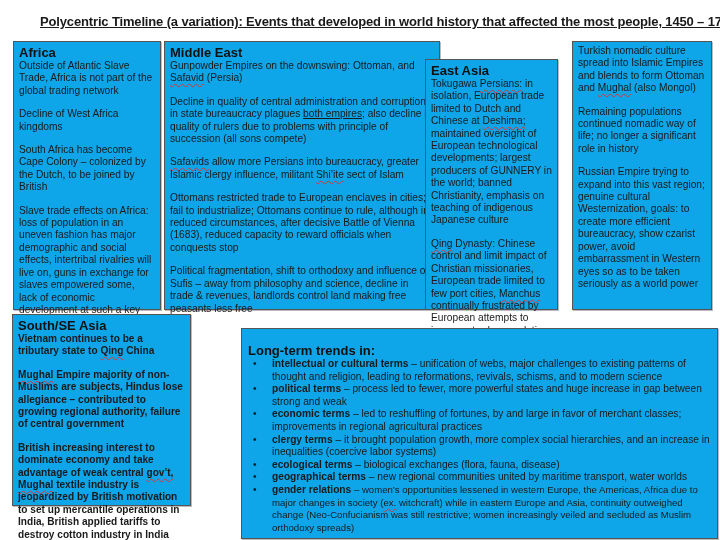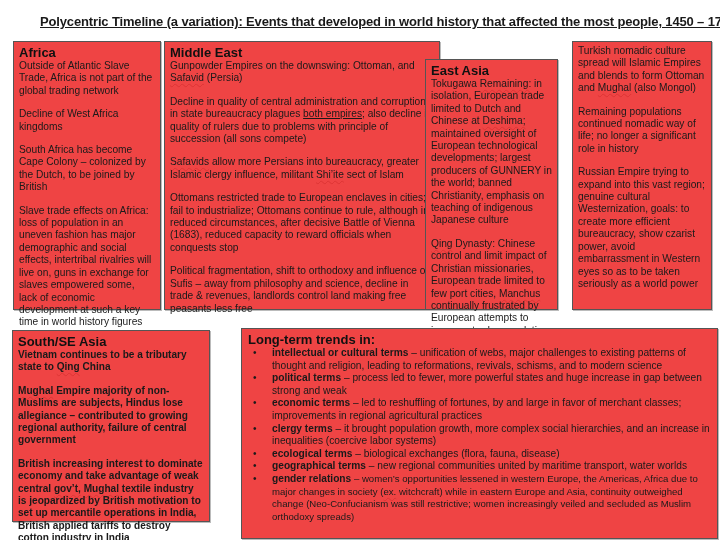--- a/index.html
+++ b/index.html
@@ -1,33 +1,33 @@
 <!DOCTYPE html>
 <html><head>
 <meta charset="utf-8">
 <style>
   html, body { margin:0; padding:0; background:#ffffff; }
   body { width:720px; height:540px; position:relative; overflow:hidden;
          font-family:"Liberation Sans", sans-serif; color:#1a1a1a; }
   .title { position:absolute; left:40px; top:14px; width:660px; font-size:13px; font-weight:bold;
            text-decoration:underline; white-space:nowrap; letter-spacing:-0.15px; }
-  .box { position:absolute; border:1px solid #555; background:#ef4444; box-sizing:border-box;
+  .box { position:absolute; border:1px solid #555; background:#0ea5e9; box-sizing:border-box;
          padding:3px 5px; font-size:10.2px; line-height:12.4px; box-shadow:1px 1px 0 #bbb; }
   .box h2 { margin:0; font-size:13px; line-height:15px; font-weight:bold; color:#111; }
   .box p { margin:0 0 11px 0; }
   .box p:last-child { margin-bottom:0; }
   .sp { text-decoration: underline wavy #d33; text-decoration-thickness:1px; text-underline-offset:2px; }
   .ul { text-decoration: underline; }
   #africa { left:13px; top:41px; width:148px; height:269px; }
   #mideast { left:164px; top:41px; width:276px; height:269px; }
   #eastasia { left:425px; top:59px; width:133px; height:251px; }
   #centralasia { left:572px; top:41px; width:140px; height:269px; }
-  #southasia { left:12px; top:330px; width:198px; height:192px; font-weight:bold; font-size:10.1px; }
+  #southasia { left:12px; top:314px; width:179px; height:192px; font-weight:bold; font-size:10.1px; }
   #southasia h2 { font-size:13px; }
-  #trends { left:241px; top:328px; width:477px; height:211px; padding:3px 6px; }
+  #trends { left:241px; top:328px; width:477px; height:211px; padding:14px 6px; }
   #trends ul { margin:0; padding-left:24px; list-style:none; }
   #trends li { position:relative; padding-left:0; margin:0; font-size:10.2px; line-height:12.6px; }
   #trends li .bullet { position:absolute; left:-19px; top:0; }
   #trends li b { font-weight:bold; }
   #trends li .small { font-size:9.6px;margin-top:31px; }
 </style>
 </head>
 <body>
 
 <div class="title">Polycentric Timeline (a variation):  Events that developed in world history that affected the most people, 1450 – 1750</div>
@@ -44,26 +44,26 @@
   <h2>Middle East</h2>
   <p><span>Gunpowder Empires on the downswing:  Ottoman, and </span><span class="sp">Safavid</span><span> (Persia)</span></p>
   <p><span>Decline in quality of central administration and corruption in state bureaucracy plagues </span><span class="ul">both empires</span><span>; also decline in quality of rulers due to problems with principle of succession (all sons compete)</span></p>
   <p><span class="sp">Safavids</span><span> allow more Persians into bureaucracy, greater Islamic clergy influence, militant </span><span class="sp">Shi’ite</span><span> sect of Islam</span></p>
   <p>Ottomans restricted trade to European enclaves in cities; fail to industrialize; Ottomans continue to rule, although in reduced circumstances, after decisive Battle of Vienna (1683), reduced capacity to reward officials when conquests stop</p>
   <p>Political fragmentation, shift to orthodoxy and influence of Sufis – away from philosophy and science, decline in trade &amp; revenues, landlords control land making free peasants less free</p>
 </div>
 
 <div class="box" id="eastasia">
   <h2>East Asia</h2>
-  <p><span>Tokugawa </span><span class="sp">Remaining:</span><span>  in isolation, European trade limited to Dutch and Chinese at </span><span class="sp">Deshima;</span><span> maintained oversight of European technological developments; largest producers of GUNNERY in the world; banned Christianity, emphasis on teaching of indigenous Japanese culture</span></p>
+  <p><span>Tokugawa </span><span class="sp">Persians:</span><span>  in isolation, European trade limited to Dutch and Chinese at </span><span class="sp">Deshima;</span><span> maintained oversight of European technological developments; largest producers of GUNNERY in the world; banned Christianity, emphasis on teaching of indigenous Japanese culture</span></p>
   <p><span class="sp">Qing</span><span> Dynasty:  Chinese control and limit impact of Christian missionaries, European trade limited to few port cities, </span><span class="sp">Manchus</span><span> continually frustrated by European attempts to increase trade; population about to surge – doubles from 1700 to 1786</span></p>
 </div>
 
 <div class="box" id="centralasia">
-  <p><span>Turkish nomadic culture spread will Islamic Empires and blends to form Ottoman and </span><span class="sp">Mughal</span><span> (also Mongol)</span></p>
+  <p><span>Turkish nomadic culture spread into Islamic Empires and blends to form Ottoman and </span><span class="sp">Mughal</span><span> (also Mongol)</span></p>
   <p>Remaining populations continued nomadic way of life; no longer a significant role in history</p>
   <p>Russian Empire trying to expand into this vast region; genuine cultural Westernization, goals: to create more efficient bureaucracy, show czarist power, avoid embarrassment in Western eyes so as to be taken seriously as a world power</p>
 </div>
 
 <div class="box" id="southasia">
   <h2>South/SE Asia</h2>
   <p><span>Vietnam continues to be a tributary state to </span><span class="sp">Qing</span><span> China</span></p>
   <p><span class="sp">Mughal</span><span> Empire majority of non-Muslims are subjects, Hindus lose allegiance – contributed to growing regional authority, failure of central government</span></p>
   <p><span>British increasing interest to dominate economy and take advantage of weak central </span><span class="sp">gov’t,</span><span> </span><span class="sp">Mughal</span><span> textile industry is jeopardized by British motivation to set up mercantile operations in India, British applied tariffs to destroy cotton industry in India</span></p>
 </div>

